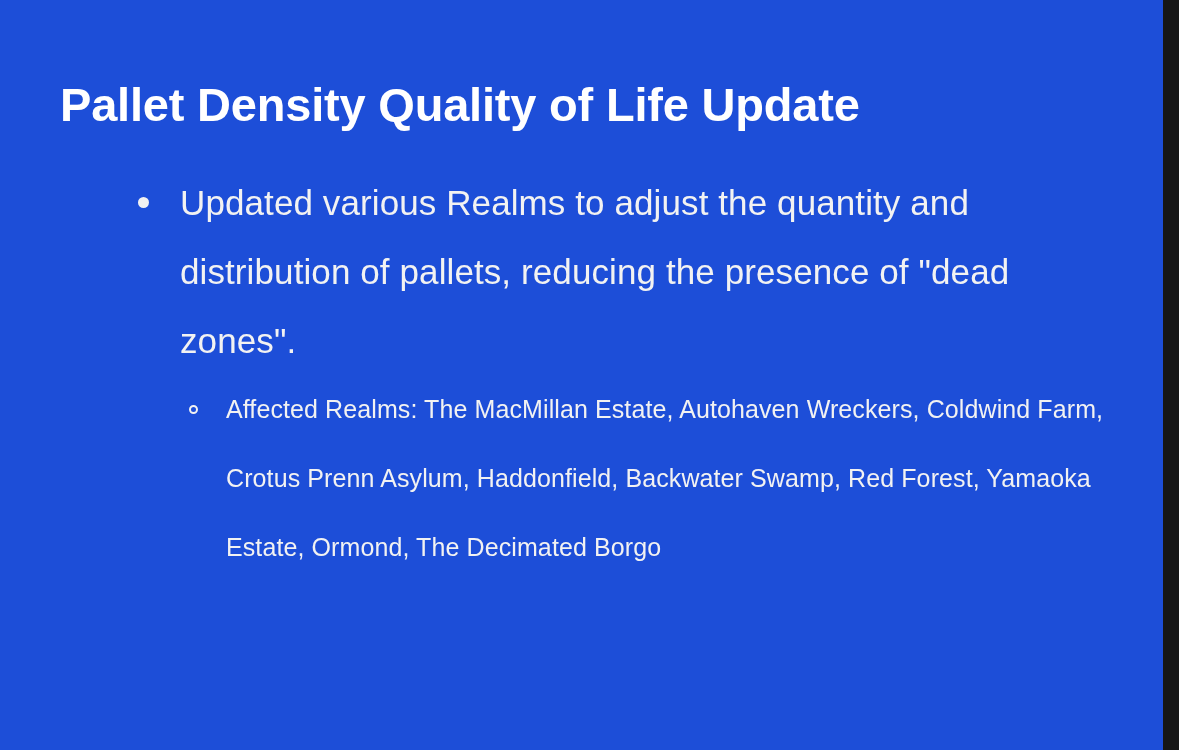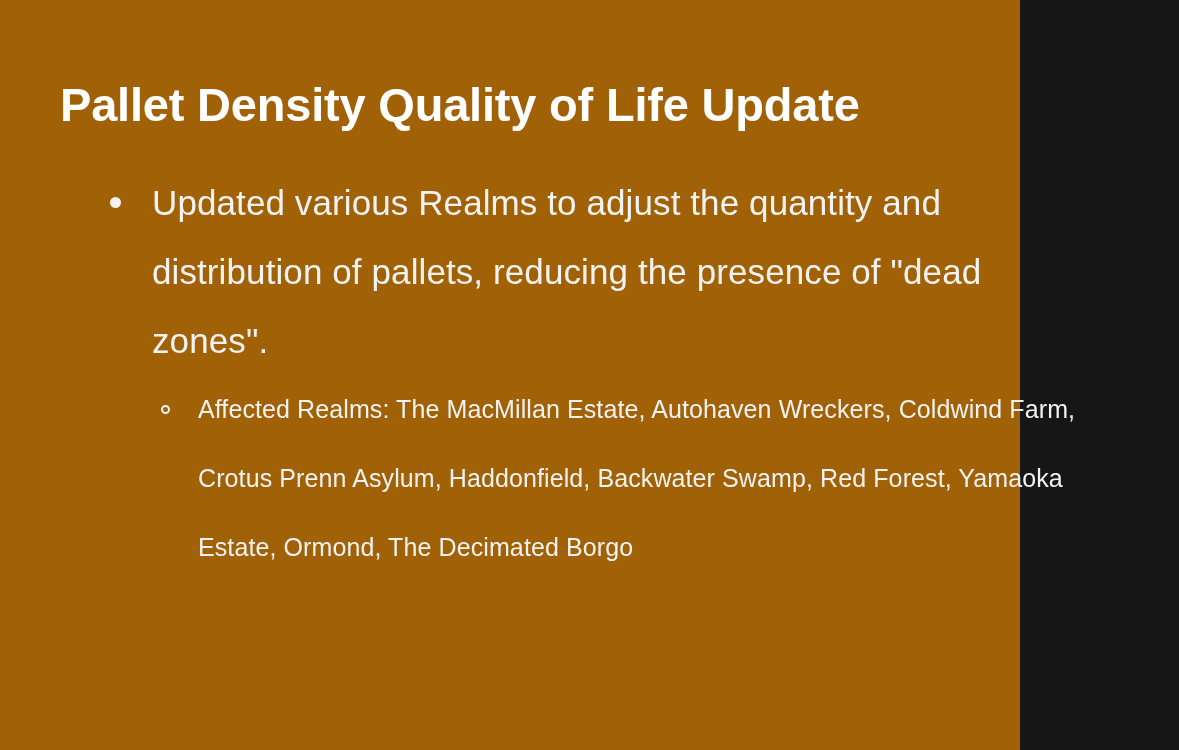--- a/index.html
+++ b/index.html
@@ -9,23 +9,23 @@
   }
   body {
     width: 1179px;
     height: 750px;
     overflow: hidden;
     font-family: "Liberation Sans", sans-serif;
     -webkit-font-smoothing: antialiased;
   }
   .page {
     position: relative;
-    width: 1020px;
+    width: 1163px;
     height: 750px;
-    background: #a16207;
+    background: #1d4ed8;
     box-sizing: border-box;
   }
   .title {
     position: absolute;
     left: 60px;
     top: 48px;
     font-size: 47px;
     font-weight: bold;
     color: #ffffff;
     letter-spacing: -0.2px;
@@ -44,20 +44,21 @@
     padding: 0;
   }
   li.bullet-l1 {
     position: relative;
     padding-left: 152px;
     color: #f2f2f2;
     font-size: 35px;
     line-height: 69px;
     font-weight: 400;
     letter-spacing: 0.1px;
+    margin-left: 28px;
   }
   li.bullet-l1 > .marker-disc {
     position: absolute;
     left: 110px;
     top: 29px;
     width: 11px;
     height: 11px;
     border-radius: 50%;
     background: #f2f2f2;
   }

